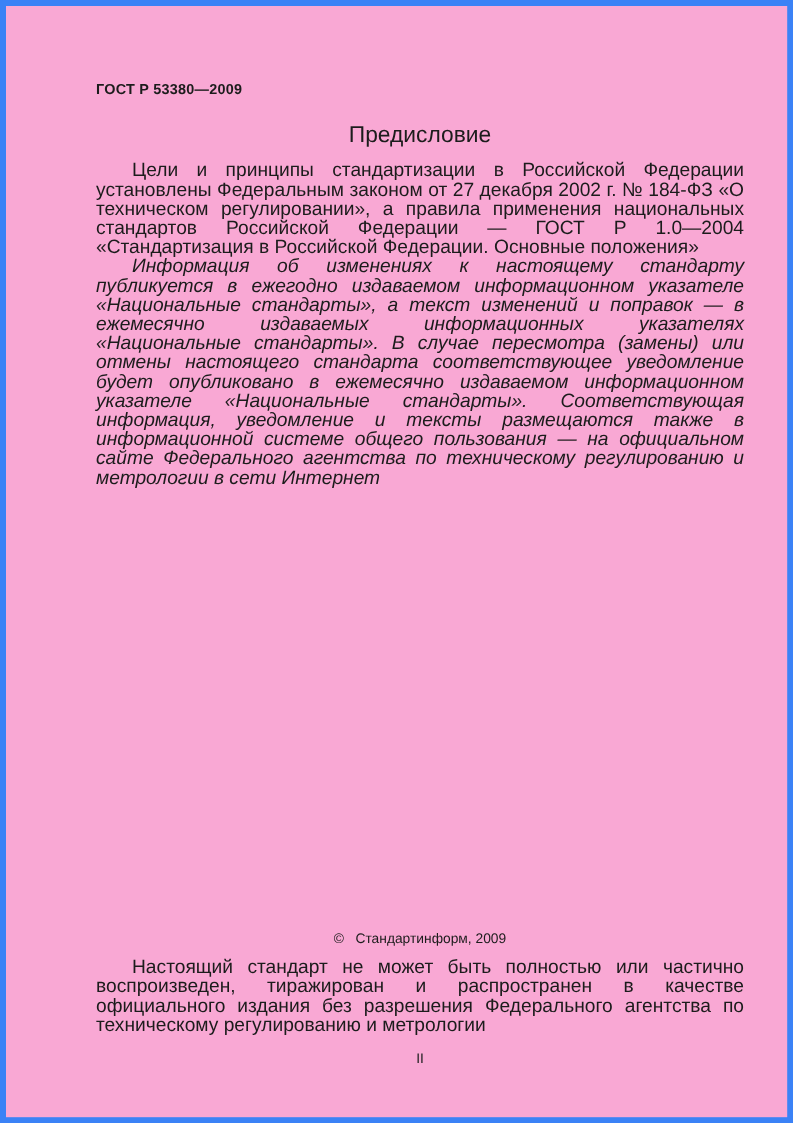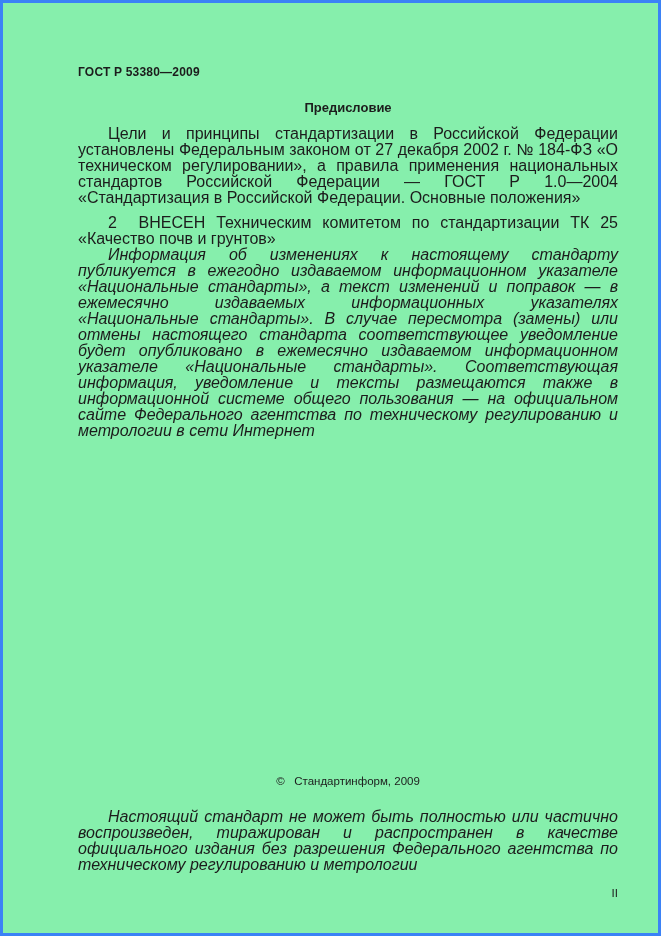--- a/index.html
+++ b/index.html
@@ -4,43 +4,43 @@
 <style>
   html, body {
     margin: 0;
     padding: 0;
     background: #ffffff;
   }
   .page {
     position: relative;
     width: 661px;
     height: 936px;
-    background: #86efac;
+    background: #f9a8d4;
     box-sizing: border-box;
-    border: 3px solid #3b82f6;
+    border: 5px solid #3b82f6;
     font-family: "Liberation Sans", "DejaVu Sans", sans-serif;
     color: #1c1c1c;
     overflow: hidden;
   }
   .content {
     position: absolute;
     top: 62px;
     left: 75px;
     width: 540px;
   }
   .doc-code {
     font-size: 12px;
     font-weight: bold;
     letter-spacing: 0.2px;
   }
   .title {
     margin: 21px 0 0 0;
     text-align: center;
-    font-size: 13px;
-    font-weight: bold;
+    font-size: 19px;
+    font-weight: normal;
   }
   .para {
     margin: 0;
     font-size: 16px;
     line-height: 16px;
     text-align: justify;
     text-indent: 30px;
   }
   .intro {
     margin-top: 11px;
@@ -60,43 +60,41 @@
     position: absolute;
     top: 772px;
     left: 75px;
     width: 540px;
   }
   .copyright {
     font-size: 11.5px;
     text-align: center;
   }
   .restriction {
-    margin-top: 22px;
-    font-style: italic;
+    margin-top: 10px;
   }
   .page-number {
     margin-top: 14px;
     font-size: 11.5px;
-    text-align: right;
+    text-align: center;
   }
 </style>
 </head>
 <body>
 
 <div class="page">
   <div class="content">
     <div class="doc-code">ГОСТ Р 53380—2009</div>
 
     <h1 class="title">Предисловие</h1>
 
     <p class="para intro">Цели и принципы стандартизации в Российской Федерации установлены Федеральным законом от 27 декабря 2002 г. № 184-ФЗ «О техническом регулировании», а правила применения национальных стандартов Российской Федерации — ГОСТ Р 1.0—2004 «Стандартизация в Российской Федерации. Основные положения»</p>
 
 
 
-    <p class="para item">2&nbsp; ВНЕСЕН Техническим комитетом по стандартизации ТК 25 «Качество почв и грунтов»</p>
 
 
 
     <p class="para notice">Информация об изменениях к настоящему стандарту публикуется в ежегодно издаваемом информационном указателе «Национальные стандарты», а текст изменений и поправок — в ежемесячно издаваемых информационных указателях «Национальные стандарты». В случае пересмотра (замены) или отмены настоящего стандарта соответствующее уведомление будет опубликовано в ежемесячно издаваемом информационном указателе «Национальные стандарты». Соответствующая информация, уведомление и тексты размещаются также в информационной системе общего пользования — на официальном сайте Федерального агентства по техническому регулированию и метрологии в сети Интернет</p>
   </div>
 
   <div class="footer">
     <div class="copyright">©&nbsp;&nbsp; Стандартинформ, 2009</div>
 
     <p class="para restriction">Настоящий стандарт не может быть полностью или частично воспроизведен, тиражирован и распространен в качестве официального издания без разрешения Федерального агентства по техническому регулированию и метрологии</p>

